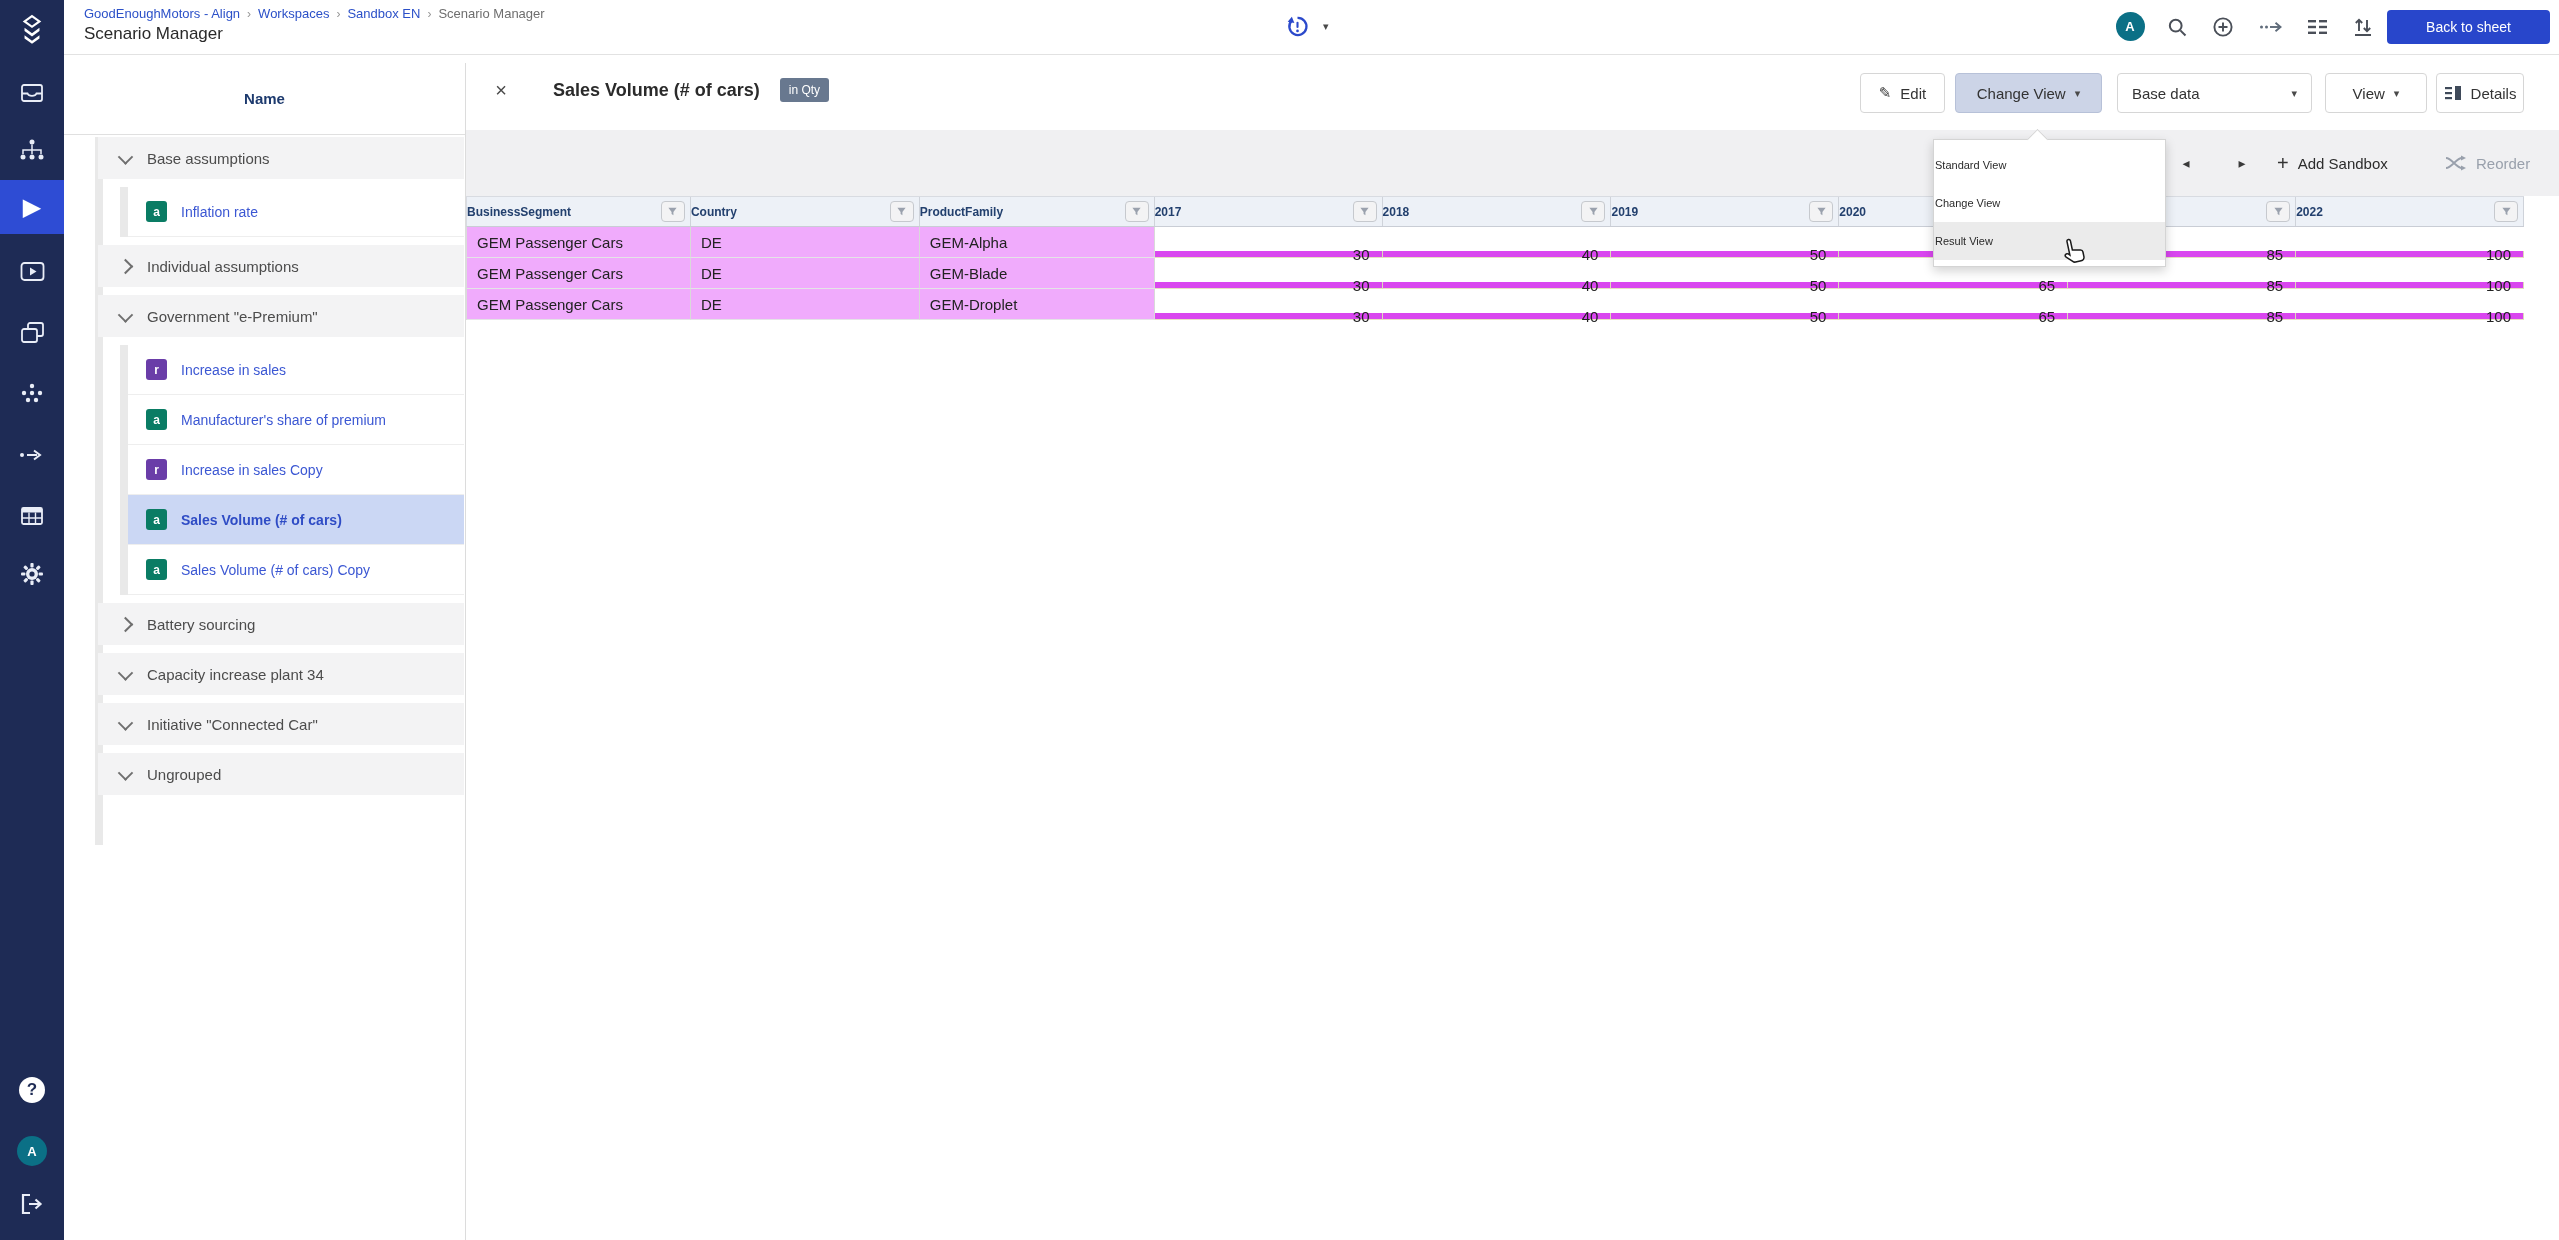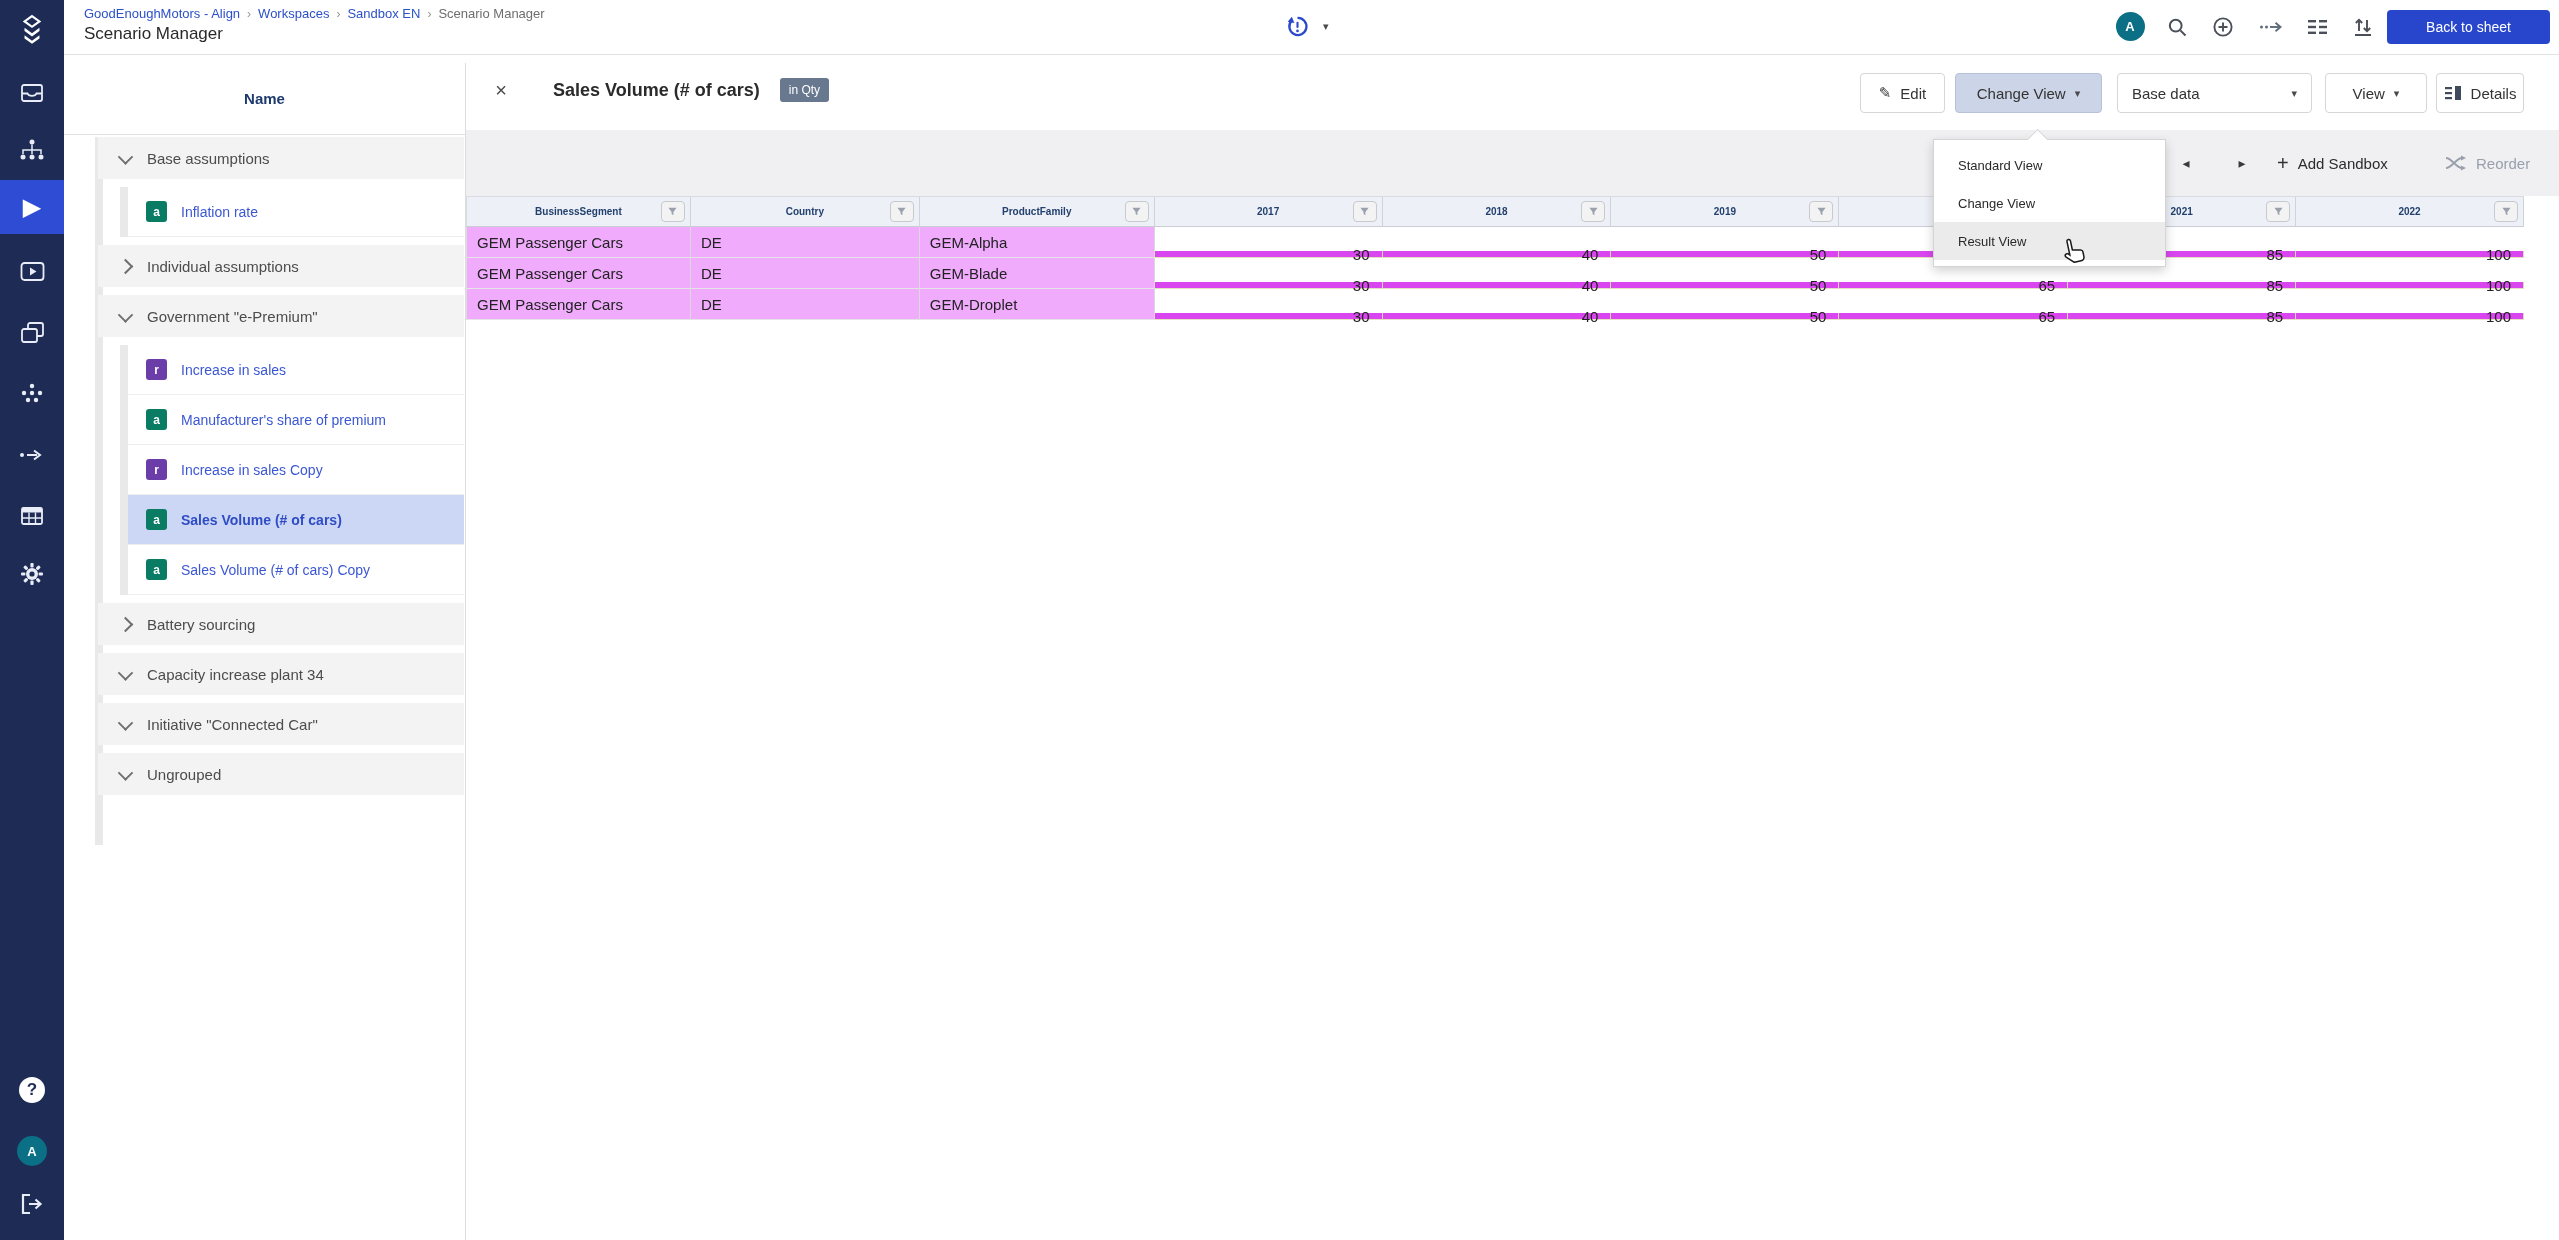--- a/index.html
+++ b/index.html
@@ -85,38 +85,38 @@
               font-size:14px;color:#3a3a3a;cursor:pointer;}
   .tool-act{position:absolute;top:0;height:66px;display:flex;align-items:center;gap:9px;font-size:15px;
             color:#2c2c2c;cursor:pointer;}
   .plus-g{font-size:20px;font-weight:400;color:#333;line-height:1;}
   .tool-act.disabled{color:#99a0ac;}
 
   
   .grid{position:absolute;left:1px;top:142px;width:2058px;}
   .thead{display:flex;height:31px;background:#edf1f7;border-top:1px solid #d8dbe1;border-bottom:1px solid #c9cdd5;
          border-left:1px solid #d8dbe1;box-sizing:border-box;}
-  .th{position:relative;display:flex;align-items:center;justify-content:center;font-weight:bold;font-size:10px;
+  .th{position:relative;display:flex;align-items:center;font-weight:bold;font-size:12px;
       color:#23406e;border-right:1px solid #cfd3da;box-sizing:border-box;}
   .filter-btn{position:absolute;right:5px;top:4px;width:24px;height:21px;background:#f3f3f4;border:1px solid #c6c9ce;
               border-radius:4px;display:flex;align-items:center;justify-content:center;cursor:pointer;box-sizing:border-box;}
   .trow{display:flex;height:31px;border-left:1px solid #dcdcdc;box-sizing:border-box;}
   .td{display:flex;align-items:center;font-size:15px;color:#222;border-right:1px solid #d9d9d9;
       border-bottom:1px solid #e4e4e6;padding-left:10px;background:#f0abfc;box-sizing:border-box;}
   .td.num{justify-content:flex-end;padding-left:11px;padding-right:12px;background:#d946ef;
           border-bottom:1px solid #e6dfc2;border-right:1px solid #ddd6ba;margin-top:24px;}
   .c0{width:224px;}.c1{width:229px;}.c2{width:235px;}.c3{width:228px;}.c4{width:229px;}
   .c5{width:228px;}.c6{width:229px;}.c7{width:228px;}.c8{width:228px;}
 
   
   #viewmenu{position:absolute;left:1933px;top:139px;width:233px;background:#fff;border:1px solid #d4d4d4;
             box-shadow:0 4px 10px rgba(0,0,0,0.18);z-index:60;padding:6px 0;box-sizing:border-box;}
   .vm-caret{position:absolute;top:-8px;left:96px;width:14px;height:14px;background:#fff;
             border-left:1px solid #d4d4d4;border-top:1px solid #d4d4d4;transform:rotate(45deg);}
-  .vm-item{height:38px;display:flex;align-items:center;padding-left:24px;font-size:13px;color:#2a2a2a;cursor:pointer;}
+  .vm-item{height:38px;display:flex;align-items:center;padding-left:1px;font-size:11px;color:#2a2a2a;cursor:pointer;}
   .vm-item.hov{background:#ebebeb;}
 
   #cursor{position:absolute;left:2060px;top:236px;z-index:70;pointer-events:none;}
 </style>
 </head>
 <body>
 
 <div id="stage">
 
   <div id="sidebar">

